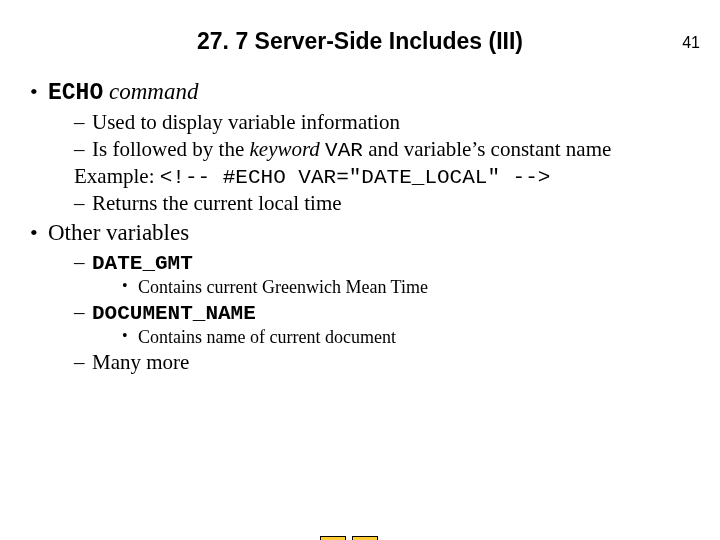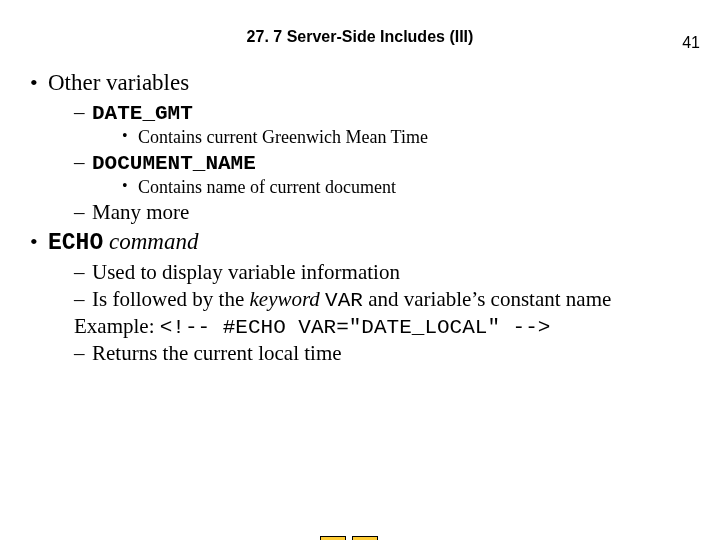--- a/index.html
+++ b/index.html
@@ -23,21 +23,21 @@
     top: 6px;
     right: 20px;
     font-size: 16px;
     font-family: Arial, Helvetica, sans-serif;
     margin-left: 20px;
   }
   .title {
     text-align: center;
     font-family: Arial, Helvetica, sans-serif;
     font-weight: bold;
-    font-size: 16px;
+    font-size: 23px;
     margin-top: 28px;
     margin-bottom: 24px;
   }
   .content {
     padding: 0 26px 0 26px;
   }
   ul.lvl1 {
     list-style: none;
     padding: 0;
     margin: 0;
@@ -125,51 +125,51 @@
 
 <div class="slide">
 
   <div class="page-num">41</div>
 
   <div class="title">27. 7 Server-Side Includes (III)</div>
 
   <div class="content">
     <ul class="lvl1">
       <li>
+        <span class="boldmono">ECHO</span><span class="italic"> command</span>
+        <ul class="lvl2">
+          <li class="dash">Used to display variable information</li>
+          <li class="dash">
+            <span>Is followed by the </span><span class="italic">keyword </span><span class="mono">VAR</span><span> and variable’s constant name</span>
+          </li>
+          <li class="plain">
+            <span>Example: </span><span class="mono">&lt;!-- #ECHO VAR="DATE_LOCAL" --&gt;</span>
+          </li>
+          <li class="dash">Returns the current local time</li>
+        </ul>
+      </li>
+
+      <li>
         <span>Other variables</span>
         <ul class="lvl2">
           <li class="dash">
             <span class="boldmono">DATE_GMT</span>
             <ul class="lvl3">
               <li>Contains current Greenwich Mean Time</li>
             </ul>
           </li>
           <li class="dash">
             <span class="boldmono">DOCUMENT_NAME</span>
             <ul class="lvl3">
               <li>Contains name of current document</li>
             </ul>
           </li>
           <li class="dash">Many more</li>
         </ul>
       </li>
-
-      <li>
-        <span class="boldmono">ECHO</span><span class="italic"> command</span>
-        <ul class="lvl2">
-          <li class="dash">Used to display variable information</li>
-          <li class="dash">
-            <span>Is followed by the </span><span class="italic">keyword </span><span class="mono">VAR</span><span> and variable’s constant name</span>
-          </li>
-          <li class="plain">
-            <span>Example: </span><span class="mono">&lt;!-- #ECHO VAR="DATE_LOCAL" --&gt;</span>
-          </li>
-          <li class="dash">Returns the current local time</li>
-        </ul>
-      </li>
     </ul>
   </div>
 
   <div class="nav">
     <div class="nav-btn">
       
     </div>
     <div class="nav-btn">
       
     </div>

